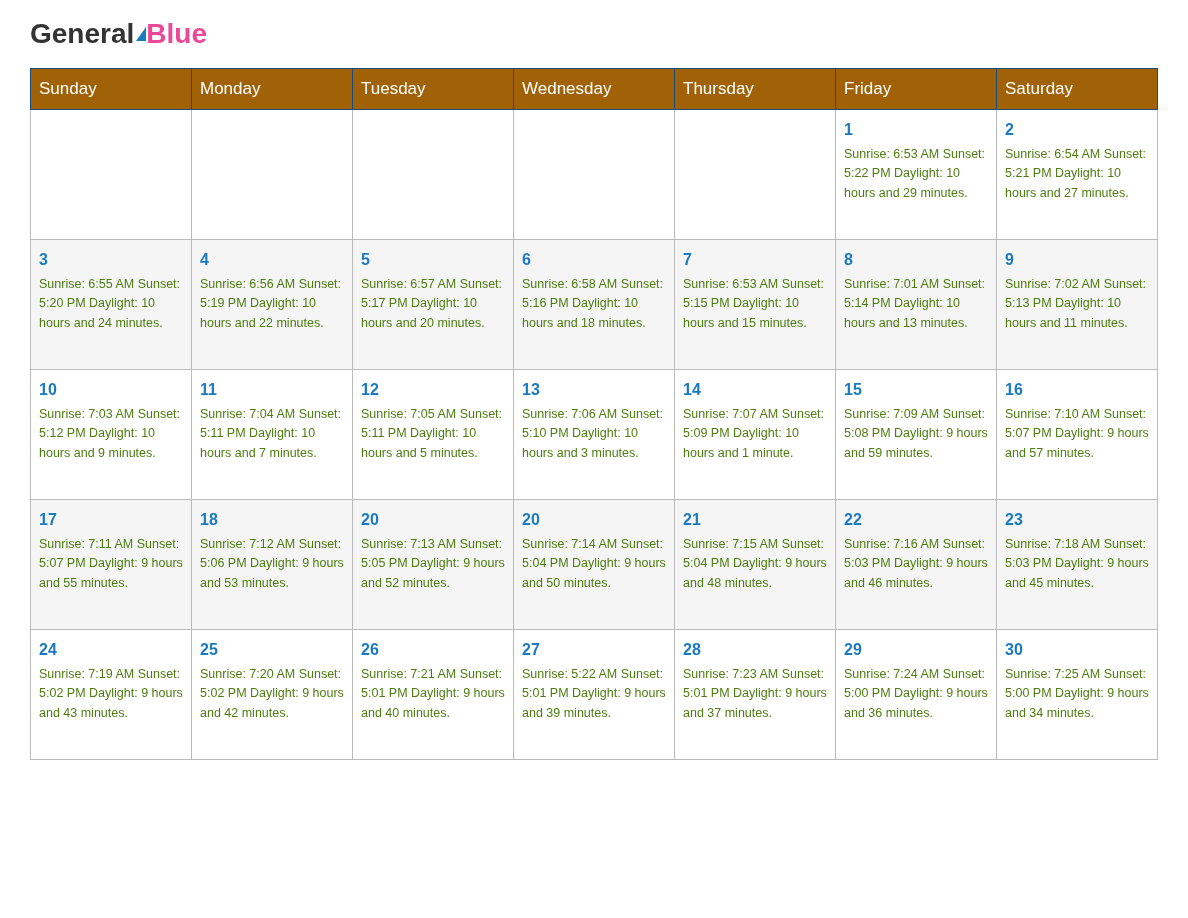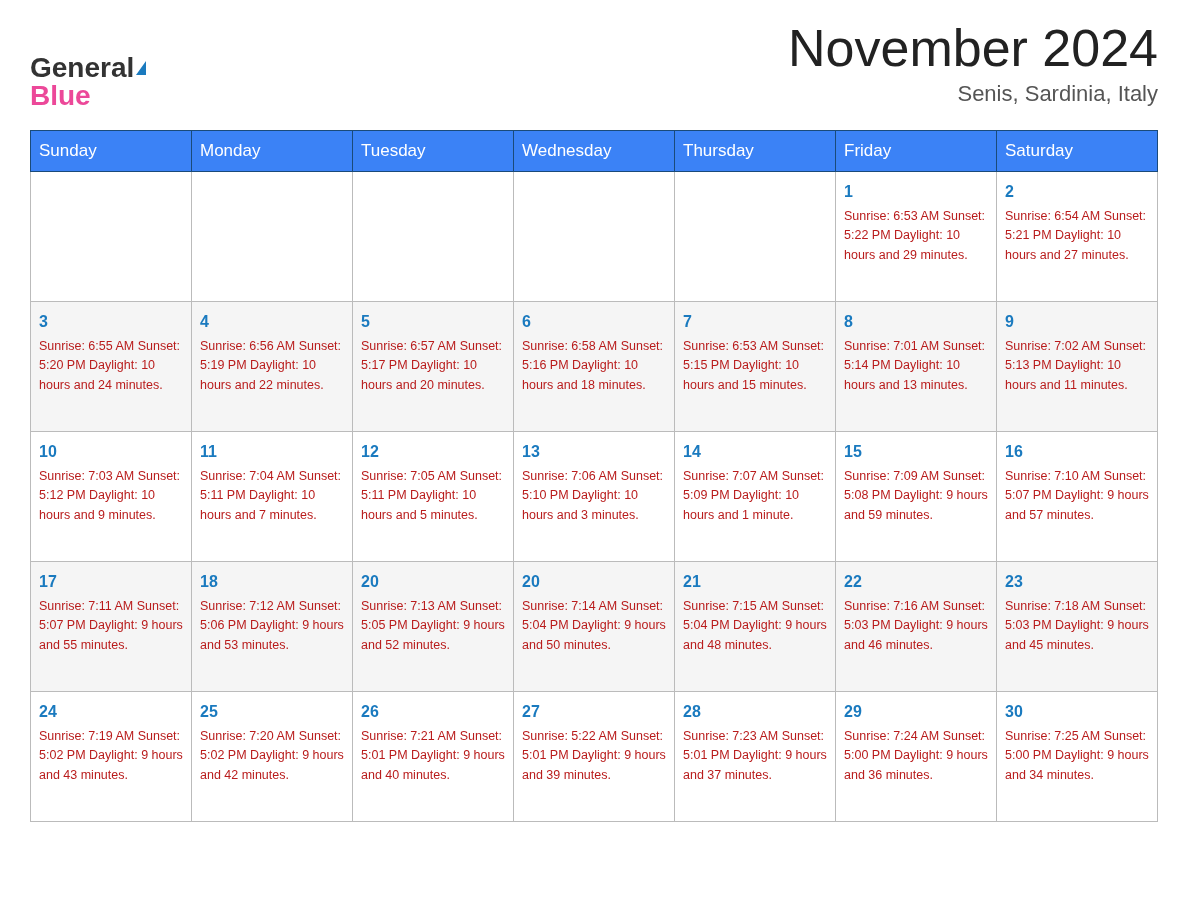--- a/index.html
+++ b/index.html
@@ -12,23 +12,21 @@
       min-height: 918px;
     }
     .header {
       display: flex;
       justify-content: space-between;
       align-items: flex-start;
       margin-bottom: 20px;
     }
     .logo {
       display: flex;
-      flex-direction: column;
       align-items: flex-start;
-      margin-top: 34px;
     }
     .logo-general {
       font-size: 28px;
       font-weight: bold;
       color: #333;
       line-height: 1;
     }
     .logo-blue {
       font-size: 28px;
       font-weight: bold;
@@ -84,50 +82,46 @@
     }
     .day-number {
       font-size: 16px;
       font-weight: bold;
       color: #1a7abf;
       display: block;
       margin-bottom: 3px;
     }
     .day-info {
       font-size: 12.5px;
-      color: #b91c1c;
+      color: #4d7c0f;
       line-height: 1.55;
     }
     .empty-cell {
       background: #f9f9f9;
     }
     tr:nth-child(even) td {
       background-color: #f5f5f5;
     }
     tr:nth-child(odd) td {
       background-color: #ffffff;
     }
     .calendar thead tr th {
-      background-color: #3b82f6;
+      background-color: #a16207;
     }
   </style>
 </head>
 <body>
 
 <div class="header">
   <div class="logo">
     <div style="display:flex; align-items:center;">
       <span class="logo-general">General</span>
       <span class="logo-triangle"></span>
     </div>
     <span class="logo-blue">Blue</span>
-  </div>
-  <div class="title-section">
-    <div class="month-title">November 2024</div>
-    <div class="location">Senis, Sardinia, Italy</div>
   </div>
 </div>
 
 <table class="calendar">
   <thead>
     <tr>
     <th>Sunday</th>
         <th>Monday</th>
         <th>Tuesday</th>
         <th>Wednesday</th>

